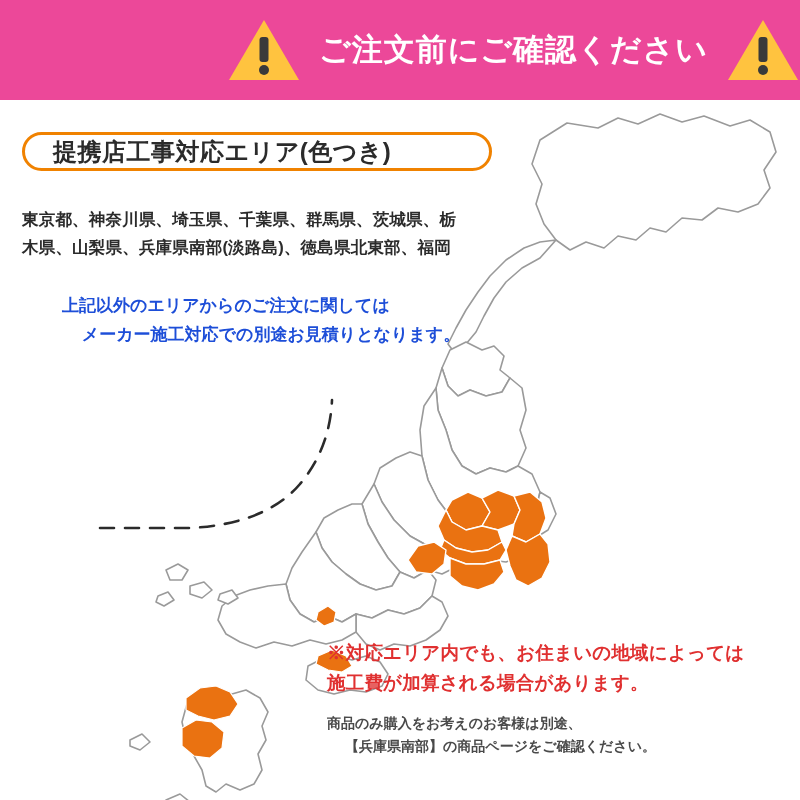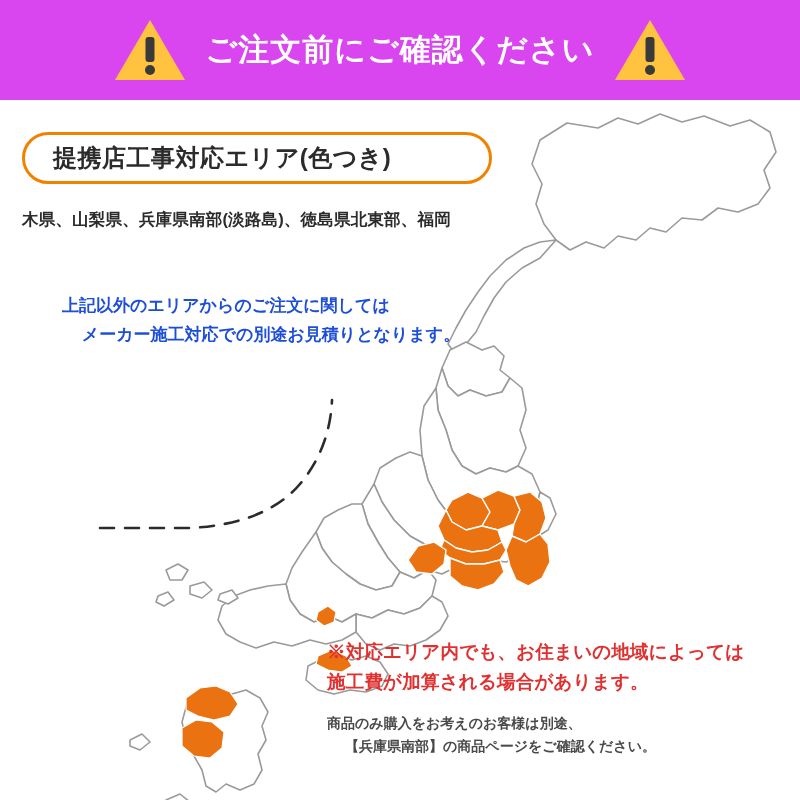--- a/index.html
+++ b/index.html
@@ -21,24 +21,24 @@
     overflow: hidden;
   }
 
   
   #header-banner {
     position: absolute;
     left: 0;
     top: 0;
     width: 800px;
     height: 100px;
-    background: #d946ef;
+    background: #ec4899;
     display: flex;
     align-items: center;
-    justify-content: center;
+    justify-content: flex-end;
     gap: 18px;
   }
   .warn-tri {
     position: relative;
     width: 74px;
     height: 66px;
   }
   .warn-tri svg { display: block; }
   #header-title {
     color: #ffffff;
@@ -47,21 +47,21 @@
     letter-spacing: 1px;
     white-space: nowrap;
   }
 
   
   #area-heading-box {
     position: absolute;
     left: 22px;
     top: 132px;
     width: 470px;
-    height: 52px;
+    height: 39px;
     border: 3px solid #f08200;
     border-radius: 26px;
     background: #ffffff;
     display: flex;
     align-items: center;
     padding-left: 28px;
     box-sizing: border-box;
   }
   #area-heading-text {
     font-size: 24px;
@@ -112,21 +112,20 @@
   #red-note {
     position: absolute;
     left: 327px;
     top: 638px;
     width: 460px;
     font-size: 18.5px;
     line-height: 1.62;
     color: #e03030;
     font-weight: bold;
     letter-spacing: 0.2px;
-    font-family: Liberation Serif, serif;
   }
 
   
   #bottom-note {
     position: absolute;
     left: 327px;
     top: 712px;
     width: 460px;
     font-size: 14px;
     line-height: 1.62;
@@ -257,20 +256,21 @@
         <circle cx="37" cy="53" r="5" fill="#3a3a3a"></circle>
       </svg>
     </span>
   </div>
 
   <div id="area-heading-box">
     <span id="area-heading-text">提携店工事対応エリア(色つき)</span>
   </div>
 
   <div id="pref-list">
+    <div>東京都、神奈川県、埼玉県、千葉県、群馬県、茨城県、栃</div>
     <div>木県、山梨県、兵庫県南部(淡路島)、徳島県北東部、福岡</div>
   </div>
 
   <div id="note-block">
     <div class="line1">上記以外のエリアからのご注文に関しては</div>
     <div class="line2">メーカー施工対応での別途お見積りとなります。</div>
   </div>
 
   <div id="red-note">
     <div>※対応エリア内でも、お住まいの地域によっては</div>

